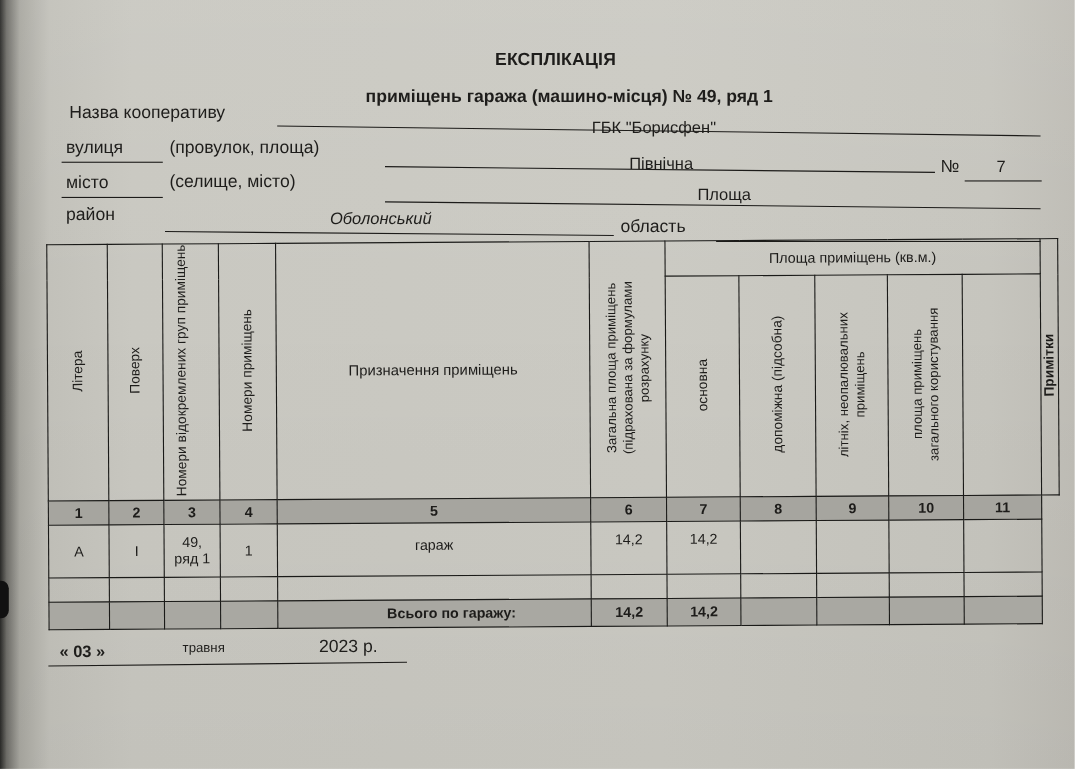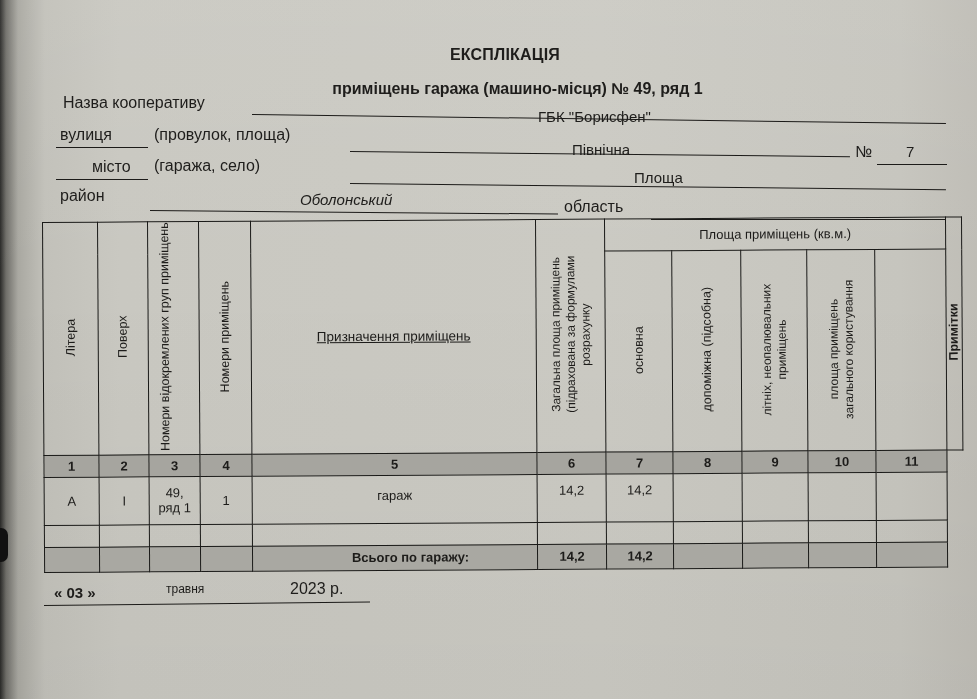--- a/index.html
+++ b/index.html
@@ -96,23 +96,23 @@
 
 <div class="abs lbl" style="left:60px; top:126px;">вулиця</div>
 <div class="uline" style="left:56px; top:147px; width:92px;"></div>
 <div class="abs lbl" style="left:154px; top:126px;">(провулок, площа)</div>
 <div class="uline" style="left:350px; top:151px; width:500px; transform:rotate(0.6deg); transform-origin:left;"></div>
 <div class="abs val" style="left:572px; top:141px;">Північна</div>
 <div class="abs lbl" style="left:855px; top:143px;">№</div>
 <div class="uline" style="left:877px; top:164px; width:70px;"></div>
 <div class="abs val" style="left:906px; top:143px;">7</div>
 
-<div class="abs lbl" style="left:60px; top:158px;margin-left:32px;">місто</div>
+<div class="abs lbl" style="left:60px; top:158px;">місто</div>
 <div class="uline" style="left:56px; top:179px; width:92px;"></div>
-<div class="abs lbl" style="left:154px; top:157px;">(гаража, село)</div>
+<div class="abs lbl" style="left:154px; top:157px;">(селище, місто)</div>
 <div class="uline" style="left:350px; top:183px; width:596px; transform:rotate(0.6deg); transform-origin:left;"></div>
 <div class="abs val" style="left:634px; top:169px;">Площа</div>
 
 <div class="abs lbl" style="left:60px; top:187px;">район</div>
 <div class="uline" style="left:150px; top:210px; width:408px; transform:rotate(0.5deg); transform-origin:left;"></div>
 <div class="abs val" style="left:300px; top:191px;font-style:italic;">Оболонський</div>
 <div class="abs lbl" style="left:564px; top:198px;">область</div>
 <div class="uline" style="left:651px; top:219px; width:295px;"></div>
 <div class="abs val" style="left:760px; top:200px;"></div>
 
@@ -129,21 +129,21 @@
     <col style="width:66px">
       <col style="width:68px">
       <col style="width:71px">
   </colgroup>
   <tbody>
       <tr>
     <td rowspan="2" style="height:208px;"><span class="vert">Літера</span></td>
     <td rowspan="2"><span class="vert">Поверх</span></td>
     <td rowspan="2"><span class="vert" style="width:32px;">Номери відокремлених груп приміщень</span></td>
     <td rowspan="2"><span class="vert">Номери приміщень</span></td>
-    <td rowspan="2"><span style="font-size:13.5px;text-decoration:underline;">Призначення приміщень</span></td>
+    <td rowspan="2"><span style="font-size:13.5px;">Призначення приміщень</span></td>
     <td rowspan="2"><span class="vert" style="height:195px; font-size:12px;">Загальна площа приміщень (підрахована за формулами розрахунку</span></td>
     <td colspan="5" class="hdr-group">Площа приміщень (кв.м.)</td>
     <td rowspan="2"><span class="vert bold">Примітки</span></td>
   </tr>
   <tr>
     <td style="height:178px;"><span class="vert">основна</span></td>
     <td><span class="vert">допоміжна (підсобна)</span></td>
     <td><span class="vert" style="height:150px; font-size:12px;">літніх, неопалювальних приміщень</span></td>
     <td><span class="vert" style="height:160px; font-size:12px;">площа приміщень загального користування</span></td>
   </tr>

